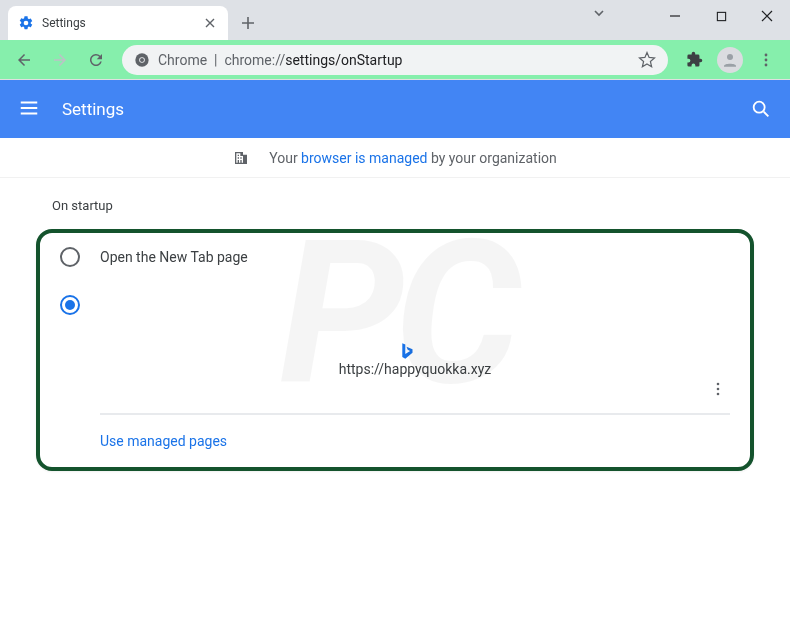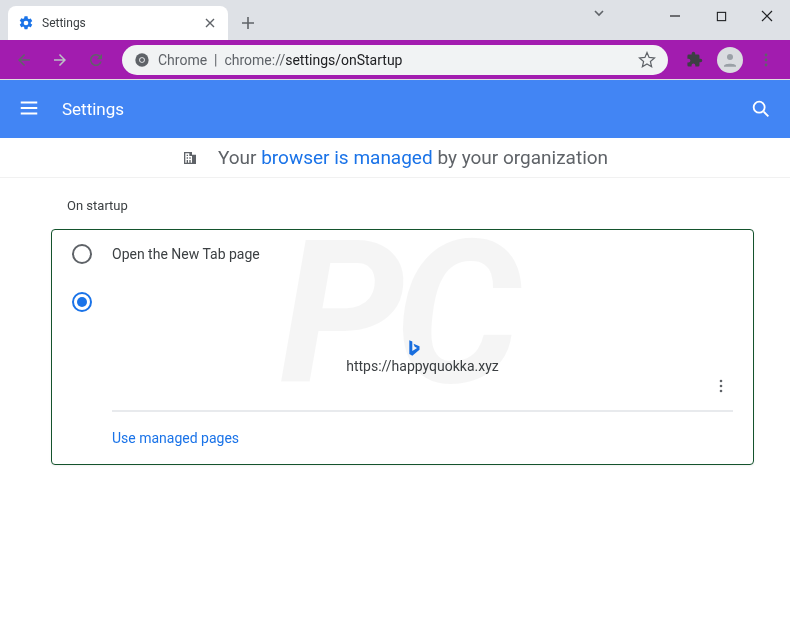--- a/index.html
+++ b/index.html
@@ -10,46 +10,46 @@
 .tab { background: #fff; height: 34px; margin-left: 8px; border-radius: 8px 8px 0 0; display: flex; align-items: center; padding: 0 10px; min-width: 220px; position: relative; }
 .tab .favicon { width: 16px; height: 16px; margin-right: 8px; color: #1a73e8; }
 .tab .title { font-size: 12px; color: #3c4043; flex: 1; }
 .tab .close { width: 16px; height: 16px; display: flex; align-items: center; justify-content: center; color: #5f6368; cursor: pointer; }
 .newtab { width: 28px; height: 28px; display: flex; align-items: center; justify-content: center; margin-left: 6px; margin-bottom: 3px; color: #5f6368; cursor: pointer; }
 .wincontrols { position: absolute; right: 0; top: 0; height: 32px; display: flex; }
 .wincontrols div { width: 46px; display: flex; align-items: center; justify-content: center; color: #202124; cursor: pointer; }
 .chev { position: absolute; right: 184px; top: 6px; color: #5f6368; }
 
 
-.toolbar { height: 40px; background: #a21caf; border-bottom: 1px solid #e0e0e0; display: flex; align-items: center; padding: 16px 8px; gap: 4px; }
+.toolbar { height: 40px; background: #86efac; border-bottom: 1px solid #e0e0e0; display: flex; align-items: center; padding: 16px 8px; gap: 4px; }
 .toolbar .navbtn { width: 32px; height: 32px; display: flex; align-items: center; justify-content: center; color: #5f6368; border-radius: 50%; cursor: pointer; }
 .toolbar .navbtn.disabled { color: #bdc1c6; }
 .omnibox { flex: 1; height: 30px; background: #f1f3f4; border-radius: 15px; display: flex; align-items: center; padding: 0 12px; margin: 0 6px; }
 .omnibox .lock { color: #5f6368; margin-right: 8px; }
 .omnibox .urltext { font-size: 14px; color: #5f6368; }
 .omnibox .urltext .dark { color: #202124; }
 .omnibox .star { margin-left: auto; color: #5f6368; }
 .toolbar .right { display: flex; align-items: center; gap: 4px; }
 .toolbar .right .iconbtn { width: 32px; height: 32px; display: flex; align-items: center; justify-content: center; color: #5f6368; border-radius: 50%; cursor: pointer; }
 .avatar { width: 26px; height: 26px; border-radius: 50%; background: #dadce0; display:flex; align-items:center; justify-content:center; }
 
 
 .blueheader { height: 58px; background: #4285f4; display: flex; align-items: center; padding: 0 18px; color: #fff; }
 .blueheader .menu { width: 24px; height: 24px; margin-right: 20px; cursor: pointer; }
 .blueheader .label { font-size: 17px; font-weight: 400; }
 .blueheader .search { margin-left: auto; cursor: pointer; }
 
 
-.managed { height: 40px; display: flex; align-items: center; justify-content: center; font-size: 19px; color: #5f6368; gap: 20px; border-bottom: 1px solid #f1f1f1; }
+.managed { height: 40px; display: flex; align-items: center; justify-content: center; font-size: 14px; color: #5f6368; gap: 20px; border-bottom: 1px solid #f1f1f1; }
 .managed a { color: #1a73e8; text-decoration: none; }
 
 
-.content { padding: 20px 36px; margin-left: 15px; }
+.content { padding: 20px 36px; }
 .section-title { font-size: 13px; color: #3c4043; margin-bottom: 16px; padding-left: 16px; }
-.card { background: #fff; border: 1px solid #14532d; border-radius: 4px; box-shadow: 0 1px 2px rgba(60,64,67,0.08); overflow: hidden; }
+.card { background: #fff; border: 4px solid #14532d; border-radius: 16px; box-shadow: 0 1px 2px rgba(60,64,67,0.08); overflow: hidden; }
 .radio-row { display: flex; align-items: center; padding: 14px 20px; cursor: pointer; }
 .radio { width: 20px; height: 20px; border: 2px solid #5f6368; border-radius: 50%; margin-right: 20px; flex-shrink: 0; position: relative; }
 .radio.selected { border-color: #1a73e8; }
 .radio.selected::after { content: ""; position: absolute; inset: 3px; background: #1a73e8; border-radius: 50%; }
 .radio-label { font-size: 14px; color: #3c4043; }
 
 .subarea { padding-left: 60px; padding-right: 20px; }
 .page-row { display: flex; align-items: center; padding: 12px 0; flex-direction: column; }
 .page-icon { width: 20px; height: 20px; margin-right: 18px; display:flex; align-items:center; justify-content:center; }
 .page-text .name { font-size: 14px; color: #3c4043; }

